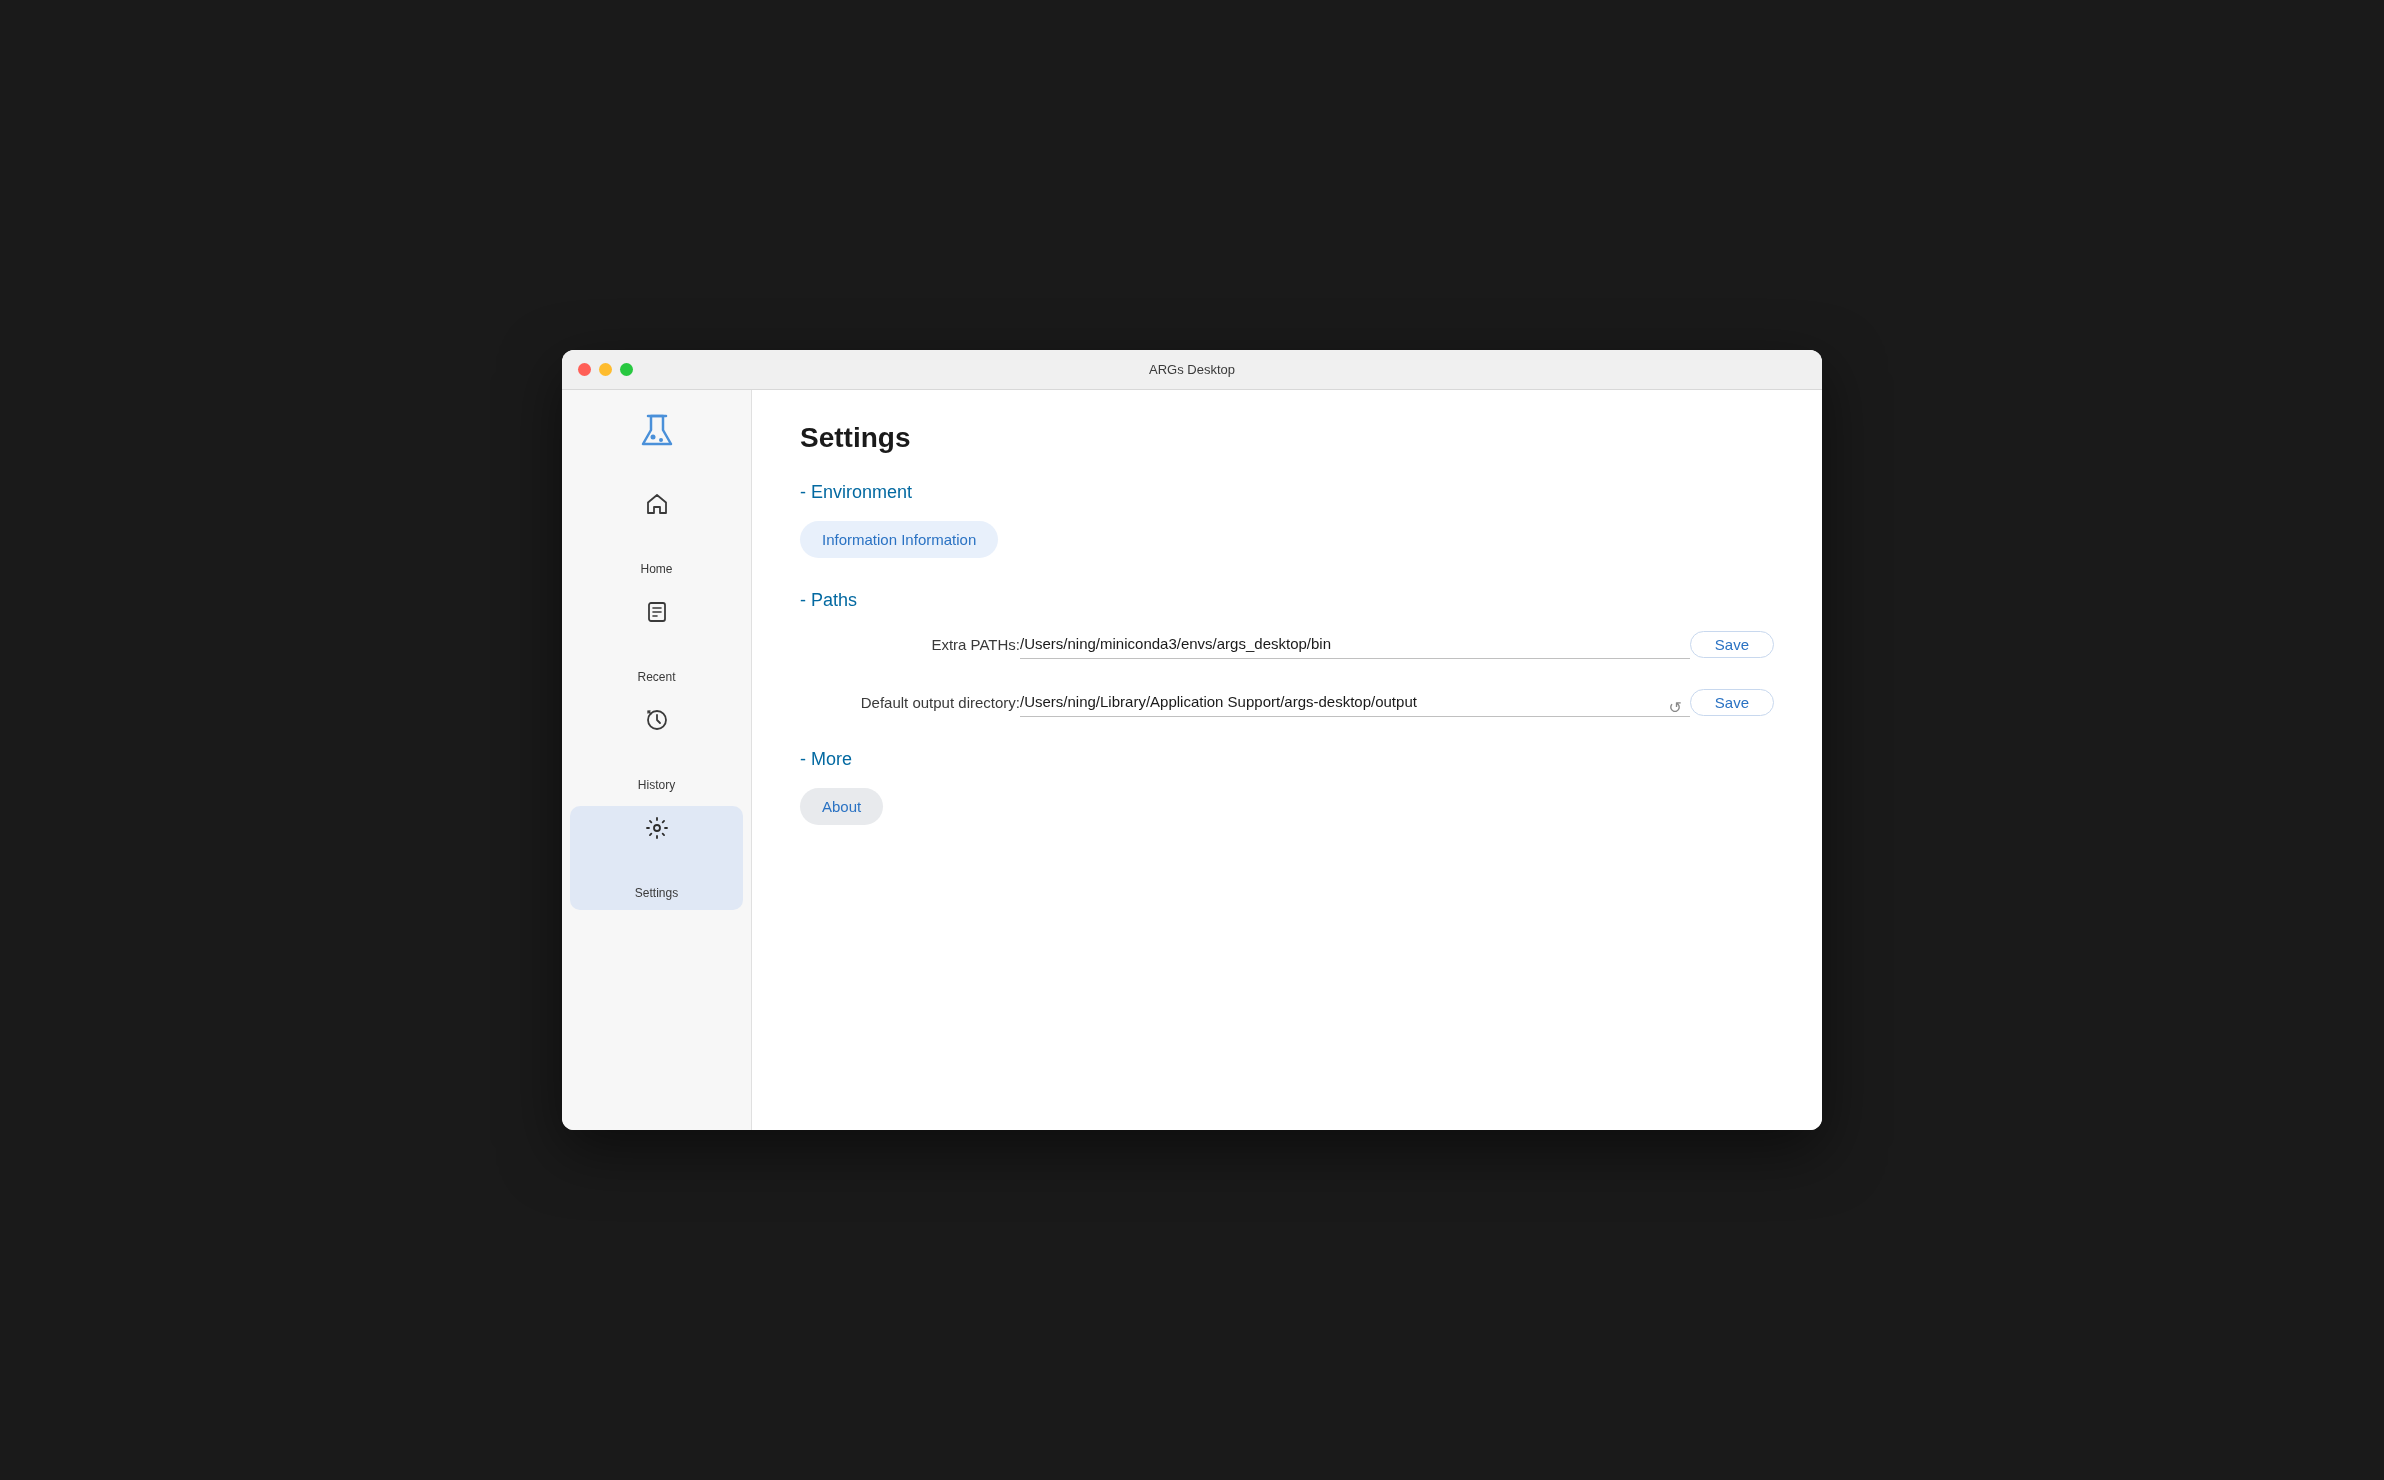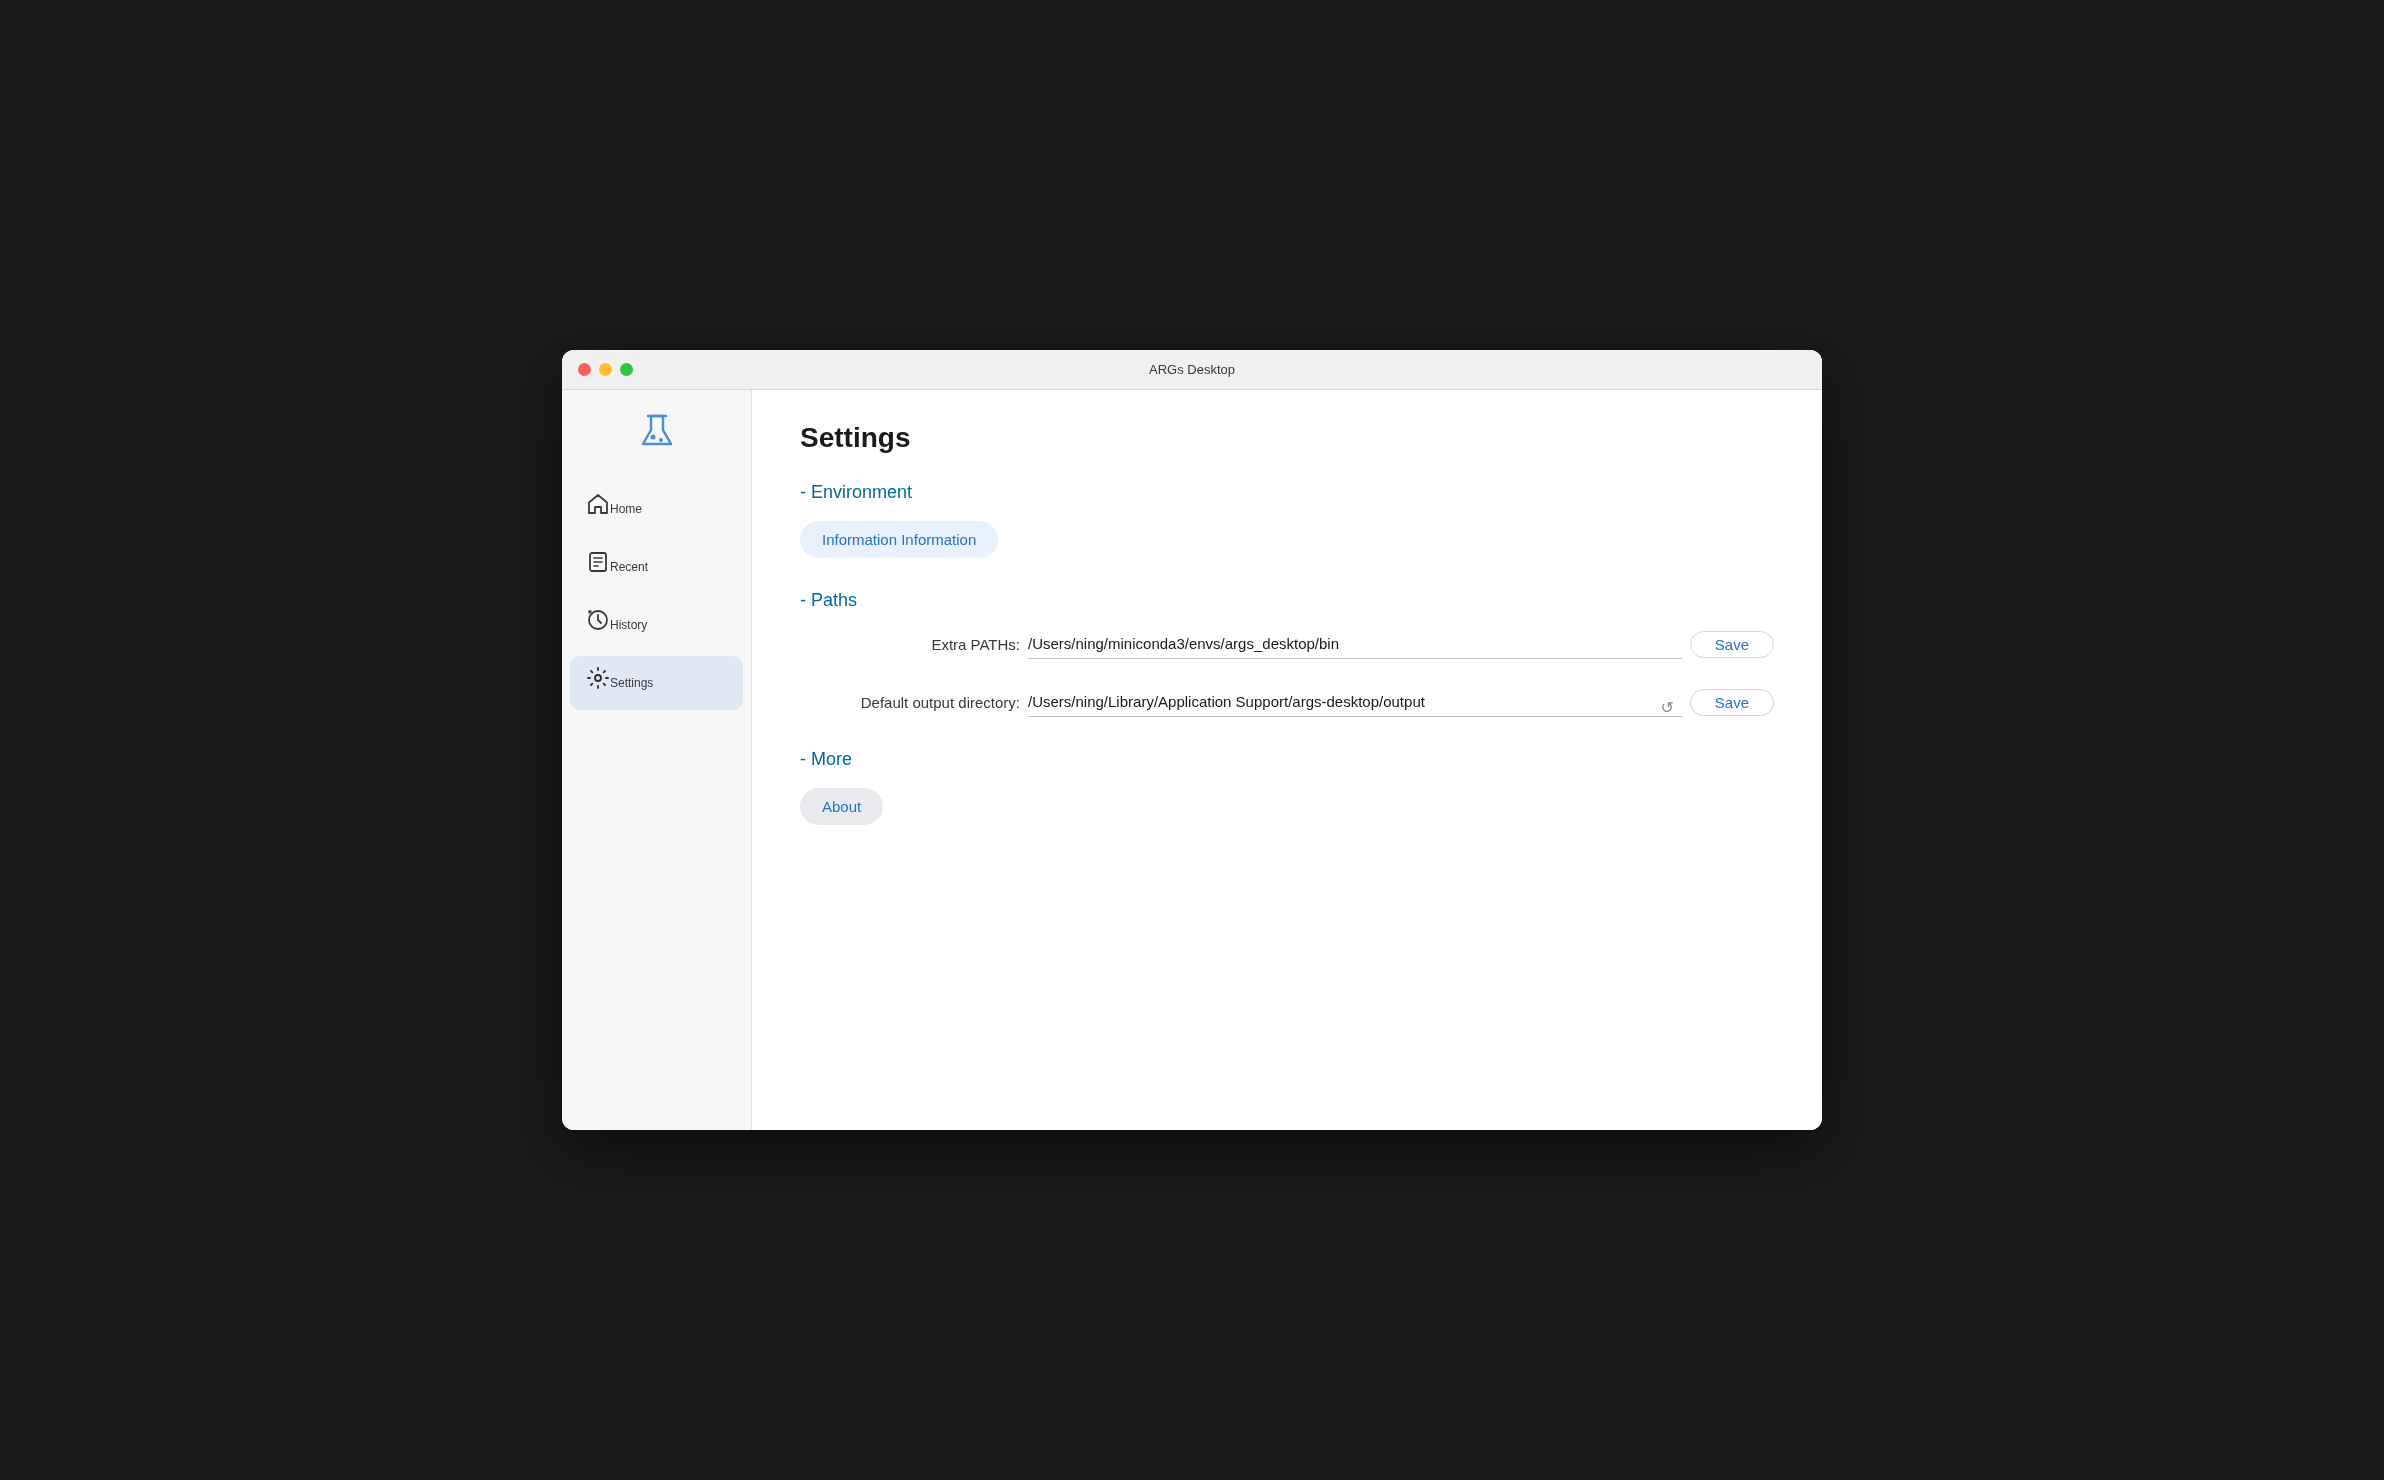--- a/index.html
+++ b/index.html
@@ -78,28 +78,29 @@
 
     .sidebar-logo {
       margin-bottom: 24px;
       color: #4a90d9;
       font-size: 36px;
       line-height: 1;
     }
 
     .sidebar-item {
       display: flex;
-      flex-direction: row;
+      flex-direction: column;
       align-items: center;
       padding: 10px 16px;
       width: 100%;
       cursor: pointer;
       border-radius: 10px;
       margin: 2px 8px;
       width: calc(100% - 16px);
+      gap: 36px;
     }
 
     .sidebar-item.active {
       background: #e0e8f5;
     }
 
     .sidebar-item-icon {
       font-size: 22px;
       margin-bottom: 4px;
       color: #3a3a3a;
@@ -149,21 +150,21 @@
     }
 
     .paths-section {
       margin-bottom: 32px;
     }
 
     .field-row {
       display: flex;
       align-items: center;
       margin-bottom: 28px;
-      gap: 8px;
+      gap: 0;
     }
 
     .field-label {
       font-size: 15px;
       color: #3a3a3a;
       min-width: 220px;
       text-align: right;
       flex-shrink: 0;
     }
 

